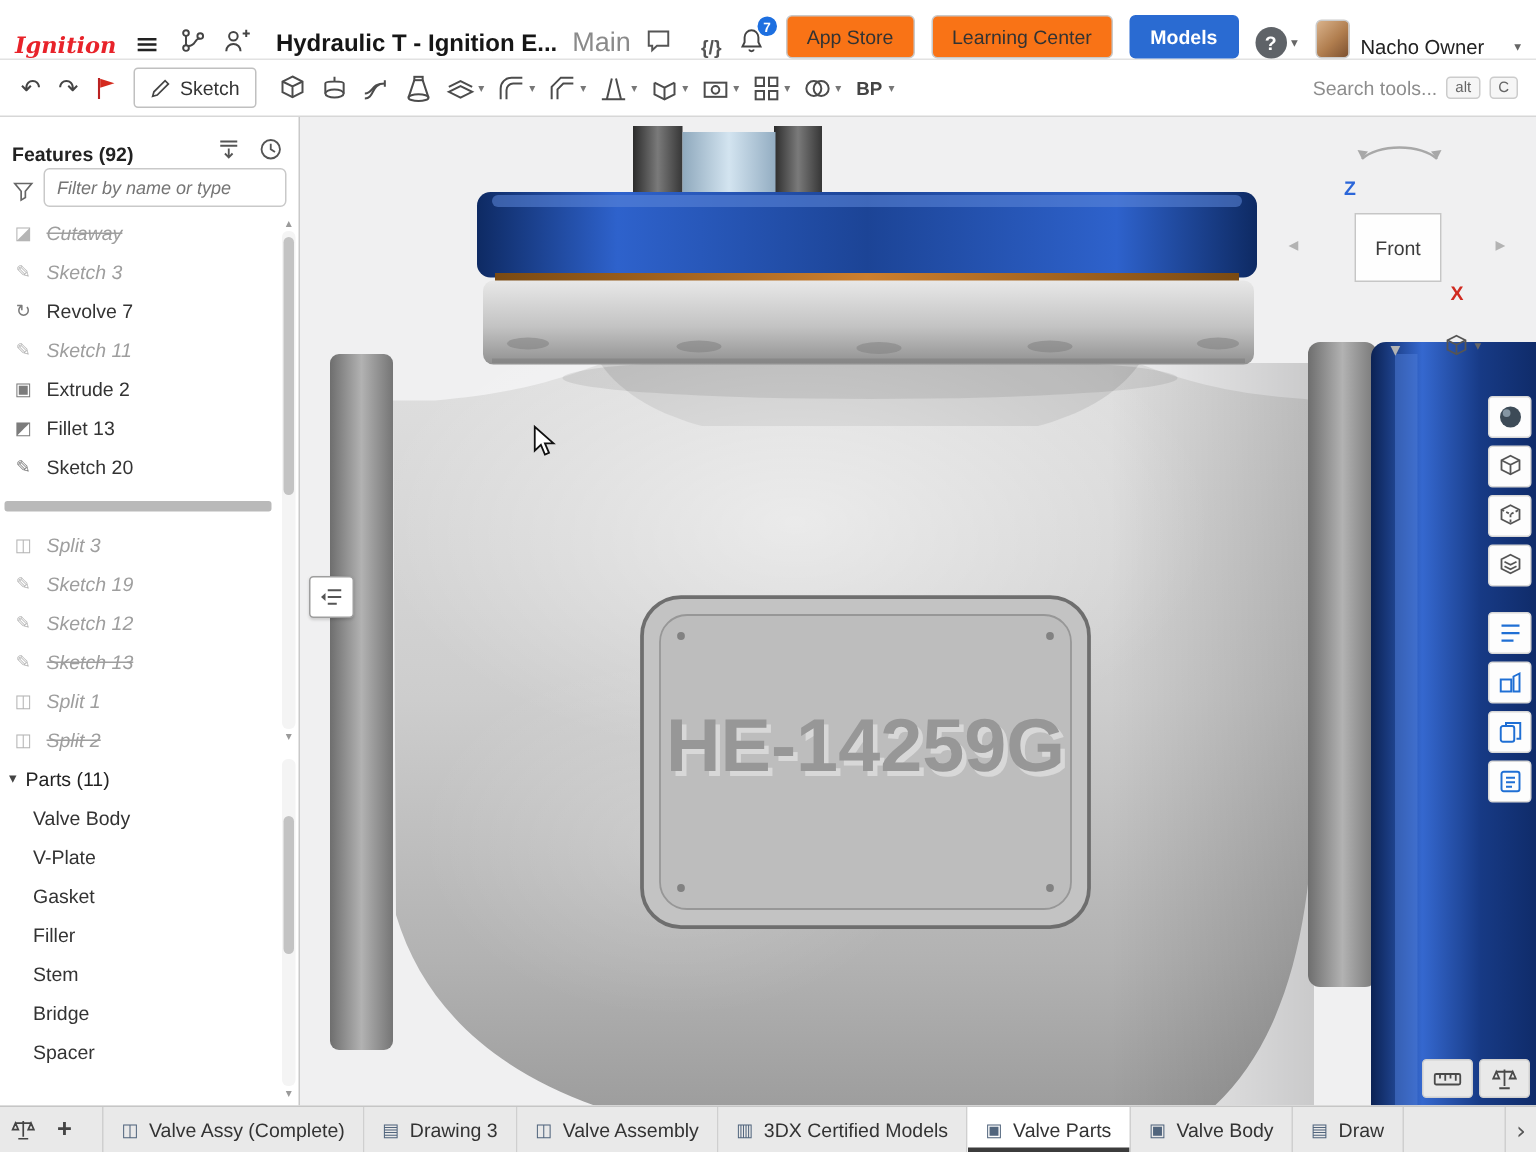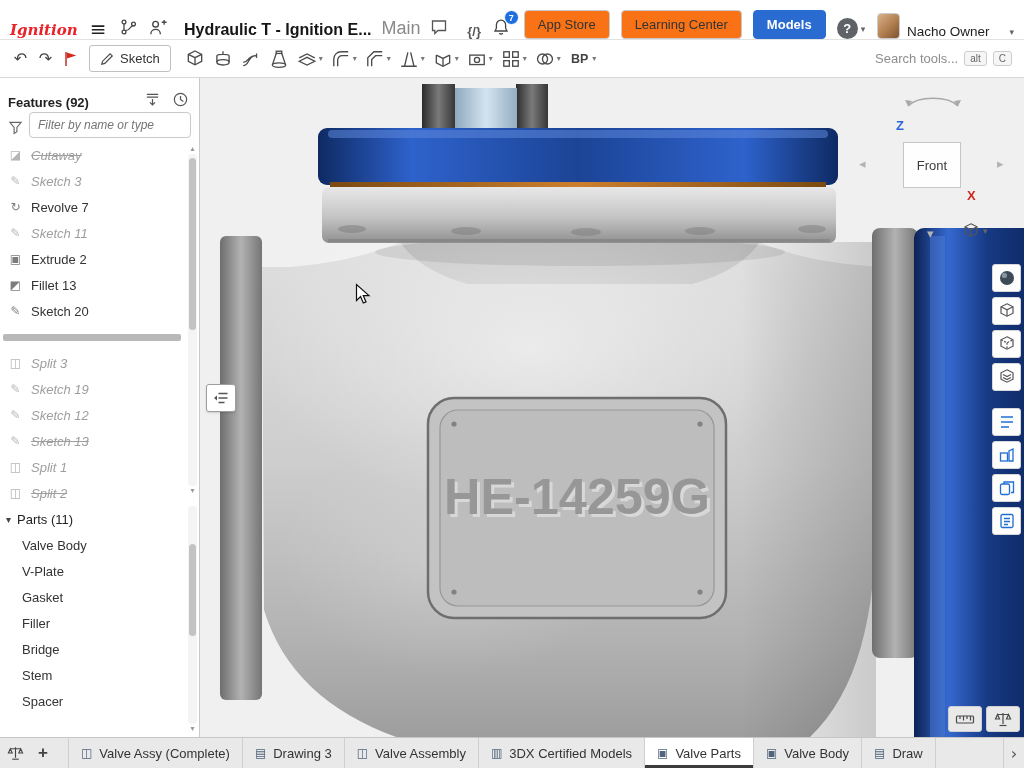--- a/index.html
+++ b/index.html
@@ -372,25 +372,25 @@
         <div class="p-row">
           <span>Gasket</span>
         </div>
 
         <div class="p-row">
           <span>Filler</span>
         </div>
 
 
         <div class="p-row">
+          <span>Stem</span>
+        </div>
+
+        <div class="p-row">
           <span>Bridge</span>
-        </div>
-
-        <div class="p-row">
-          <span>Stem</span>
         </div>
 
         <div class="p-row">
           <span>Spacer</span>
         </div>
 
     </div>
 
     <div class="sb" style="top:66px;height:352px;">
       <span class="sb-a uic">▴</span>

